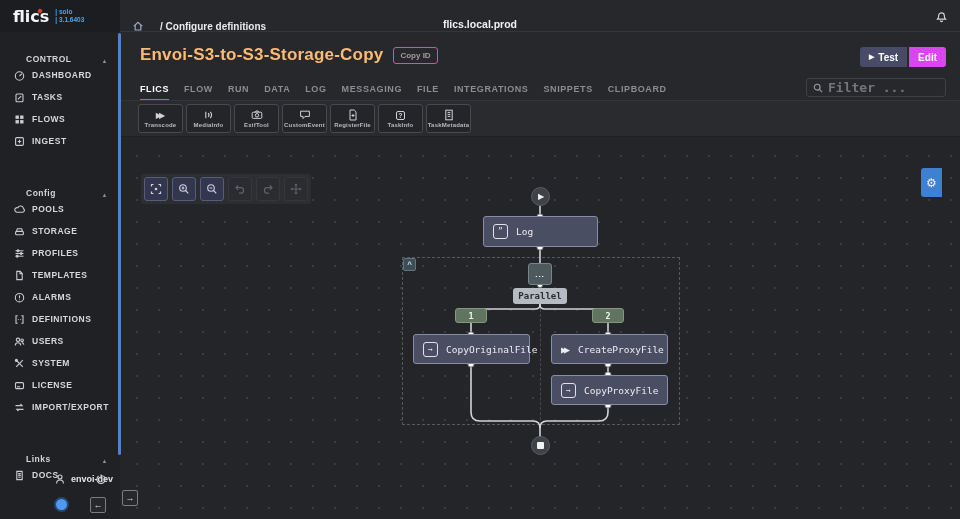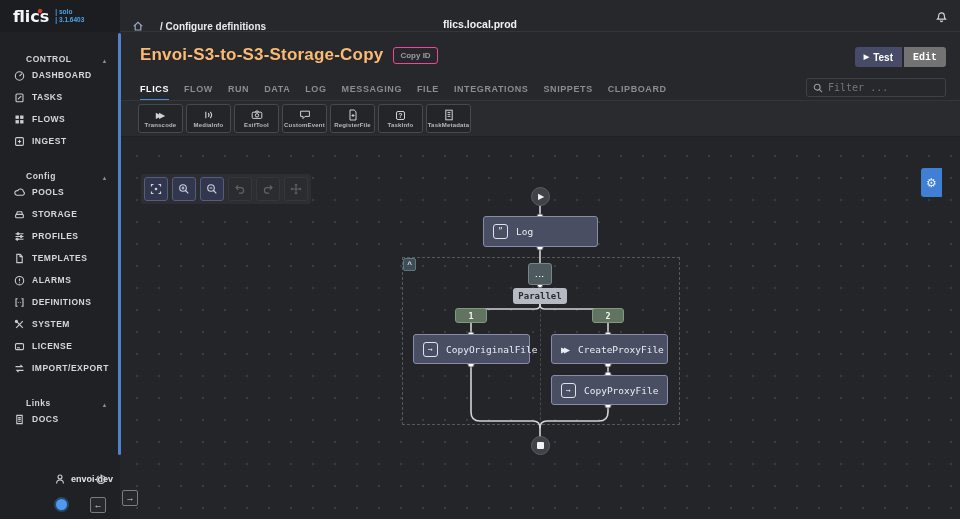--- a/index.html
+++ b/index.html
@@ -16,21 +16,21 @@
   .crumb { position:absolute; left:132px; top:0; height:32px; display:flex; align-items:flex-end; gap:16px; font-size:10px; font-weight:bold; color:#e8eaec; }
   .host { position:absolute; left:0; right:0; top:0; height:48px; display:flex; align-items:center; justify-content:center; font-size:10.5px; font-weight:bold; color:#f0f1f3; pointer-events:none; }
   .bell { position:absolute; right:12px; top:9px; }
 
   
   .sidebar { position:absolute; left:0; top:32px; width:120px; bottom:0; background:#1f2124; z-index:9; }
   .sscroll { position:absolute; left:118px; top:33px; width:3px; height:422px; background:#5282c9; border-radius:2px; z-index:11; }
   .sec { display:flex; align-items:flex-end; justify-content:space-between; padding:0 12px 0 26px; height:14px; font-size:8.5px; font-weight:bold; letter-spacing:.5px; color:#d3d5d8; cursor:pointer; }
   .sec .tri { font-size:6px; color:#8b8e92; }
   .sec.first { margin-top:18px; }
-  .sec.later { margin-top:15px; }
+  .sec.later { margin-top:32px; }
   .sitem { display:flex; align-items:center; gap:7px; height:22px; padding-left:14px; font-size:8.5px; font-weight:bold; letter-spacing:.5px; color:#d6d8da; cursor:pointer; }
   .sitem .ic { width:11px; height:11px; flex:0 0 11px; }
   .userbar { position:absolute; left:0; bottom:28px; width:120px; height:24px; display:flex; align-items:center; }
   .userbar .uic { margin-left:54px; }
   .uname { margin-left:5px; font-size:9px; font-weight:bold; color:#e3e5e7; }
   .pwr { position:absolute; right:13px; bottom:0; top:0; margin:auto; height:12px; cursor:pointer; }
   .bottomrow { position:absolute; left:0; bottom:4px; width:120px; height:20px; }
   .bluedot { position:absolute; left:54px; top:2px; width:15px; height:15px; border-radius:50%; background:#4e9af0; border:2px solid #27476b; cursor:pointer; }
   .sqbtn { position:absolute; width:16px; height:16px; border:1px solid #797c80; border-radius:2px; background:#26282b; color:#d8dadd; font-size:9px; line-height:14px; text-align:center; cursor:pointer; }
   .collapse-btn { right:14px; top:2px; }
@@ -38,27 +38,27 @@
 
   
   .main { position:absolute; left:120px; top:32px; right:0; bottom:0; background:#26282b; }
   .ph { position:absolute; left:20px; top:13px; display:flex; align-items:center; gap:10px; }
   .ptitle { font-size:17px; font-weight:bold; color:#fdba74; letter-spacing:.2px; }
   .copyid { font-size:8px; font-weight:bold; color:#9a9da1; border:1px solid #ec4899; border-radius:3px; padding:3px 6px; cursor:pointer; }
   .hbtns { position:absolute; right:14px; top:15px; display:flex; gap:2px; }
   .btn { height:20px; display:flex; align-items:center; gap:4px; padding:0 9px; font-size:10px; font-weight:bold; color:#fff; cursor:pointer; }
   .btn-test { background:#474b68; border-radius:3px 0 0 3px; }
   .btn-test .play { font-size:7px; }
-  .btn-edit { background:#737373; border-radius:0 3px 3px 0;font-family:Liberation Mono, monospace; }
+  .btn-edit { background:#d946ef; border-radius:0 3px 3px 0; }
 
   .tabs { position:absolute; left:20px; top:52px; display:flex; gap:15px; }
   .tab { font-size:9px; font-weight:bold; letter-spacing:.6px; color:#8a8d91; padding-bottom:5px; cursor:pointer; }
   .tab.active { color:#ffffff; border-bottom:2px solid #4e8bd6; }
   .filter { position:absolute; right:14px; top:46px; width:140px; height:19px; background:#26282b; border:1px solid #3f4245; border-radius:3px; display:flex; align-items:center; padding:0 6px; gap:5px; }
-  .filter input { flex:1; min-width:0; background:transparent; border:none; outline:none; color:#c6c9cd; font-family:"DejaVu Sans Mono",monospace; font-size:10px; }
+  .filter input { flex:1; min-width:0; background:transparent; border:none; outline:none; color:#c6c9cd; font-family:"DejaVu Sans Mono",monospace; font-size:13px;font-weight:bold; }
   .filter input::placeholder { color:#73767b; }
 
   
   .palette { position:absolute; left:0; right:0; top:68px; height:37px; background:#292b2e; border-top:1px solid #323539; border-bottom:1px solid #1e2023; display:flex; align-items:center; gap:3px; padding-left:18px; }
   .pbtn { width:45px; height:29px; background:#232528; border:1px solid #46494d; border-radius:3px; display:flex; flex-direction:column; align-items:center; justify-content:center; gap:1px; cursor:pointer; }
   .pbtn .plabel { font-size:6px; font-weight:bold; color:#b8babd; letter-spacing:.2px; }
   .pbtn .pic { height:11px; display:flex; align-items:center; justify-content:center; color:#cfd2d6; }
   .ffwd { font-size:8px; letter-spacing:-3px; color:#d4d6da; padding-right:3px; }
   .qbox { width:9px; height:9px; border:1px solid #cfd2d6; border-radius:2px; font-size:7px; font-weight:bold; color:#cfd2d6; line-height:8px; text-align:center; }
 
@@ -194,20 +194,29 @@
       </svg>
     <span>ALARMS</span>
   </div>
   <div class="sitem">
     <svg class="ic" viewBox="0 0 11 11" fill="none" stroke="#c9ccd0" stroke-width="1.1">
         <path d="M3.6 1.8H2v7.4h1.6M7.4 1.8H9v7.4H7.4"></path>
         <circle cx="4.3" cy="5.5" r=".5" fill="#c9ccd0" stroke="none"></circle>
         <circle cx="6.7" cy="5.5" r=".5" fill="#c9ccd0" stroke="none"></circle>
       </svg>
     <span>DEFINITIONS</span>
+  </div>
+  <div class="sitem">
+    <svg class="ic" viewBox="0 0 11 11" fill="none" stroke="#c9ccd0" stroke-width="1.1">
+        <circle cx="4" cy="3.8" r="1.7"></circle>
+        <path d="M1.3 9.4a2.7 2.7 0 0 1 5.4 0"></path>
+        <circle cx="8.1" cy="4.3" r="1.3"></circle>
+        <path d="M7.9 6.6a2.3 2.3 0 0 1 1.9 2.2"></path>
+      </svg>
+    <span>USERS</span>
   </div>
   <div class="sitem">
     <svg class="ic" viewBox="0 0 11 11" fill="none" stroke="#c9ccd0" stroke-width="1.2">
         <path d="M2.2 8.8L8.8 2.2M2.2 2.2l6.6 6.6"></path>
         <circle cx="2.4" cy="2.4" r="1"></circle>
       </svg>
     <span>SYSTEM</span>
   </div>
   <div class="sitem">
     <svg class="ic" viewBox="0 0 11 11" fill="none" stroke="#c9ccd0" stroke-width="1.1">

